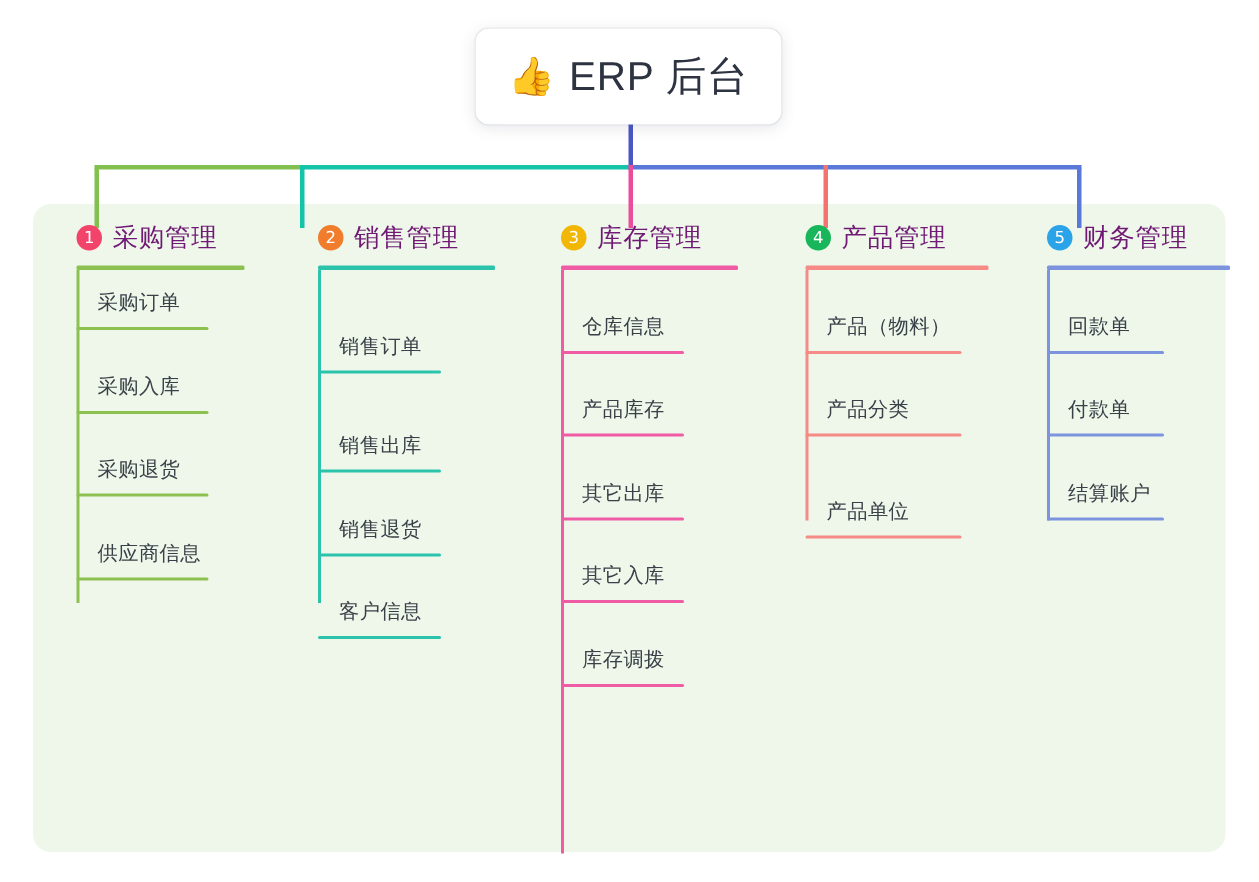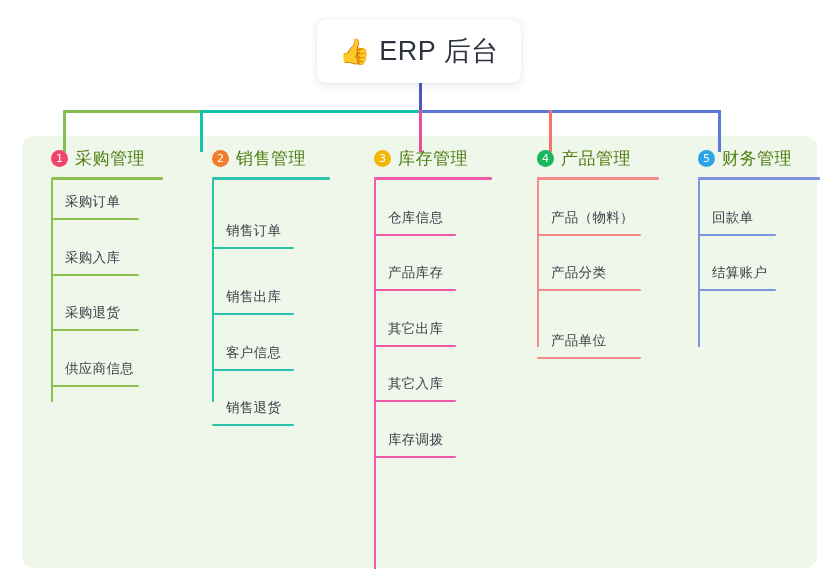--- a/index.html
+++ b/index.html
@@ -87,21 +87,21 @@
     border-radius: 50%;
     color: #ffffff;
     font-size: 11px;
     line-height: 17px;
     text-align: center;
     flex: 0 0 auto;
     font-family: "DejaVu Sans", sans-serif;
   }
   .head-label {
     font-size: 17px;
-    color: #4d7c0f;
+    color: #701a75;
     letter-spacing: 0.5px;
   }
   .head-rule {
     height: 3px;
     margin-top: 7px;
     border-radius: 1px;
   }
 
   .items {
     position: relative;
@@ -196,25 +196,25 @@
           <div class="spine" style="background: rgb(43, 196, 171); height: 222px;"></div>
           <div class="item" style="height: 69px;">
             <div class="item-label">销售订单</div>
             <div class="item-rule" style="background: rgb(43, 196, 171); width: 82px;"></div>
           </div>
           <div class="item" style="height: 66px;">
             <div class="item-label">销售出库</div>
             <div class="item-rule" style="background: rgb(43, 196, 171); width: 82px;"></div>
           </div>
           <div class="item" style="height: 55.5px;">
+            <div class="item-label">销售退货</div>
+            <div class="item-rule" style="background: rgb(43, 196, 171); width: 82px;"></div>
+          </div>
+          <div class="item" style="height: 55.5px;">
             <div class="item-label">客户信息</div>
-            <div class="item-rule" style="background: rgb(43, 196, 171); width: 82px;"></div>
-          </div>
-          <div class="item" style="height: 55.5px;">
-            <div class="item-label">销售退货</div>
             <div class="item-rule" style="background: rgb(43, 196, 171); width: 82px;"></div>
           </div>
         </div>
       </div>
       <div class="col" style="left: 357px; width: 150px;">
         <div class="col-head">
           <span class="badge" style="background: rgb(242, 183, 5);">3</span>
           <span class="head-label">库存管理</span>
         </div>
         <div class="head-rule" style="background: rgb(239, 91, 164); width: 118px; margin-left: 17px;"></div>
@@ -270,20 +270,24 @@
           <span class="head-label">财务管理</span>
         </div>
         <div class="head-rule" style="background: rgb(124, 147, 222); width: 122px; margin-left: 17px;"></div>
         <div class="items">
           <div class="spine" style="background: rgb(124, 147, 222); height: 166.5px;"></div>
           <div class="item" style="height: 55.5px;">
             <div class="item-label">回款单</div>
             <div class="item-rule" style="background: rgb(124, 147, 222); width: 78px;"></div>
           </div>
           <div class="item" style="height: 55.5px;">
+            <div class="item-label">付款单</div>
+            <div class="item-rule" style="background: rgb(124, 147, 222); width: 78px;"></div>
+          </div>
+          <div class="item" style="height: 55.5px;">
             <div class="item-label">结算账户</div>
             <div class="item-rule" style="background: rgb(124, 147, 222); width: 78px;"></div>
           </div>
         </div>
       </div>
     </div>
 
 </div>
 
 </body></html>

